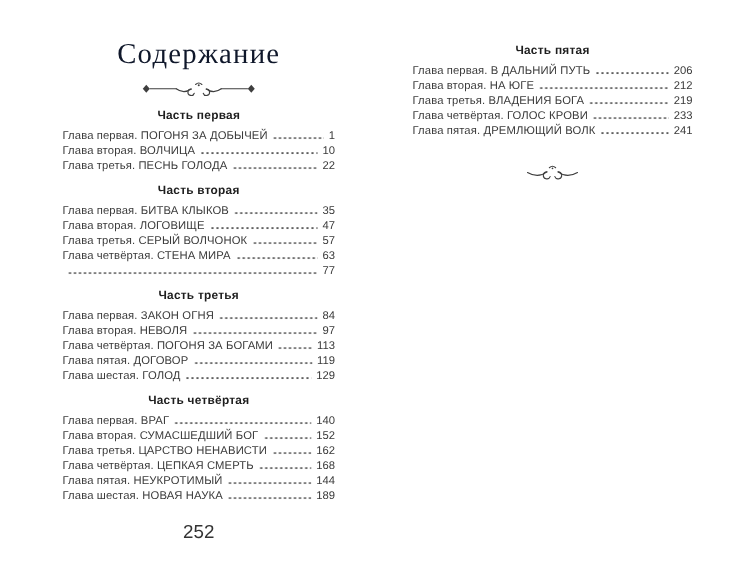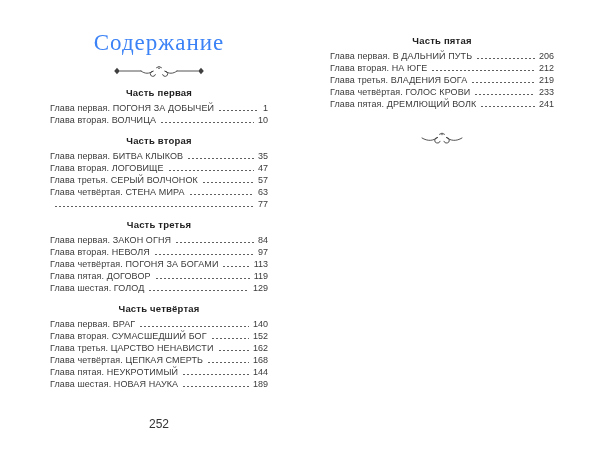--- a/index.html
+++ b/index.html
@@ -13,21 +13,21 @@
   }
   .page { position:absolute; }
   .left-page  { left:50px; top:30px; width:218px; }
   .right-page { left:330px; top:36px; width:224px; }
 
   .book-title {
     font-family:"Liberation Serif", serif;
     font-size:23px;
     line-height:26px;
     font-weight:400;
-    color:#3b82f6;
+    color:#0f172a;
     text-align:center;
     letter-spacing:1px;
   }
   .ornament-main { display:block; margin:6px auto 0; }
   .ornament-tail { display:block; margin:20px auto 0; }
 
   .part-heading {
     font-size:9.5px;
     line-height:10px;
     font-weight:bold;
@@ -56,21 +56,21 @@
     background-size:4px 3px;
     background-repeat:repeat-x;
     background-position:left bottom;
   }
   .pg { white-space:nowrap; color:#3a3a3a; }
 
   .folio {
     position:absolute;
     left:50px; top:417px; width:218px;
     text-align:center;
-    font-size:12px;
+    font-size:15px;
     color:#333333;
   }
   svg .stroke { stroke:#3f3f3f; stroke-width:0.9; fill:none; stroke-linecap:round; }
   svg .fill   { fill:#3f3f3f; }
 </style>
 </head>
 <body>
 
 <div class="page left-page">
 
@@ -93,20 +93,25 @@
   <div class="row">
     <span class="lbl">Глава первая. ПОГОНЯ ЗА ДОБЫЧЕЙ</span>
     <span class="dots"></span>
     <span class="pg">1</span>
   </div>
   <div class="row">
     <span class="lbl">Глава вторая. ВОЛЧИЦА</span>
     <span class="dots"></span>
     <span class="pg">10</span>
   </div>
+  <div class="row">
+    <span class="lbl">Глава третья. ПЕСНЬ ГОЛОДА</span>
+    <span class="dots"></span>
+    <span class="pg">22</span>
+  </div>
 
   <div class="part-heading">Часть вторая</div>
   <div class="row">
     <span class="lbl">Глава первая. БИТВА КЛЫКОВ</span>
     <span class="dots"></span>
     <span class="pg">35</span>
   </div>
   <div class="row">
     <span class="lbl">Глава вторая. ЛОГОВИЩЕ</span>
     <span class="dots"></span>

